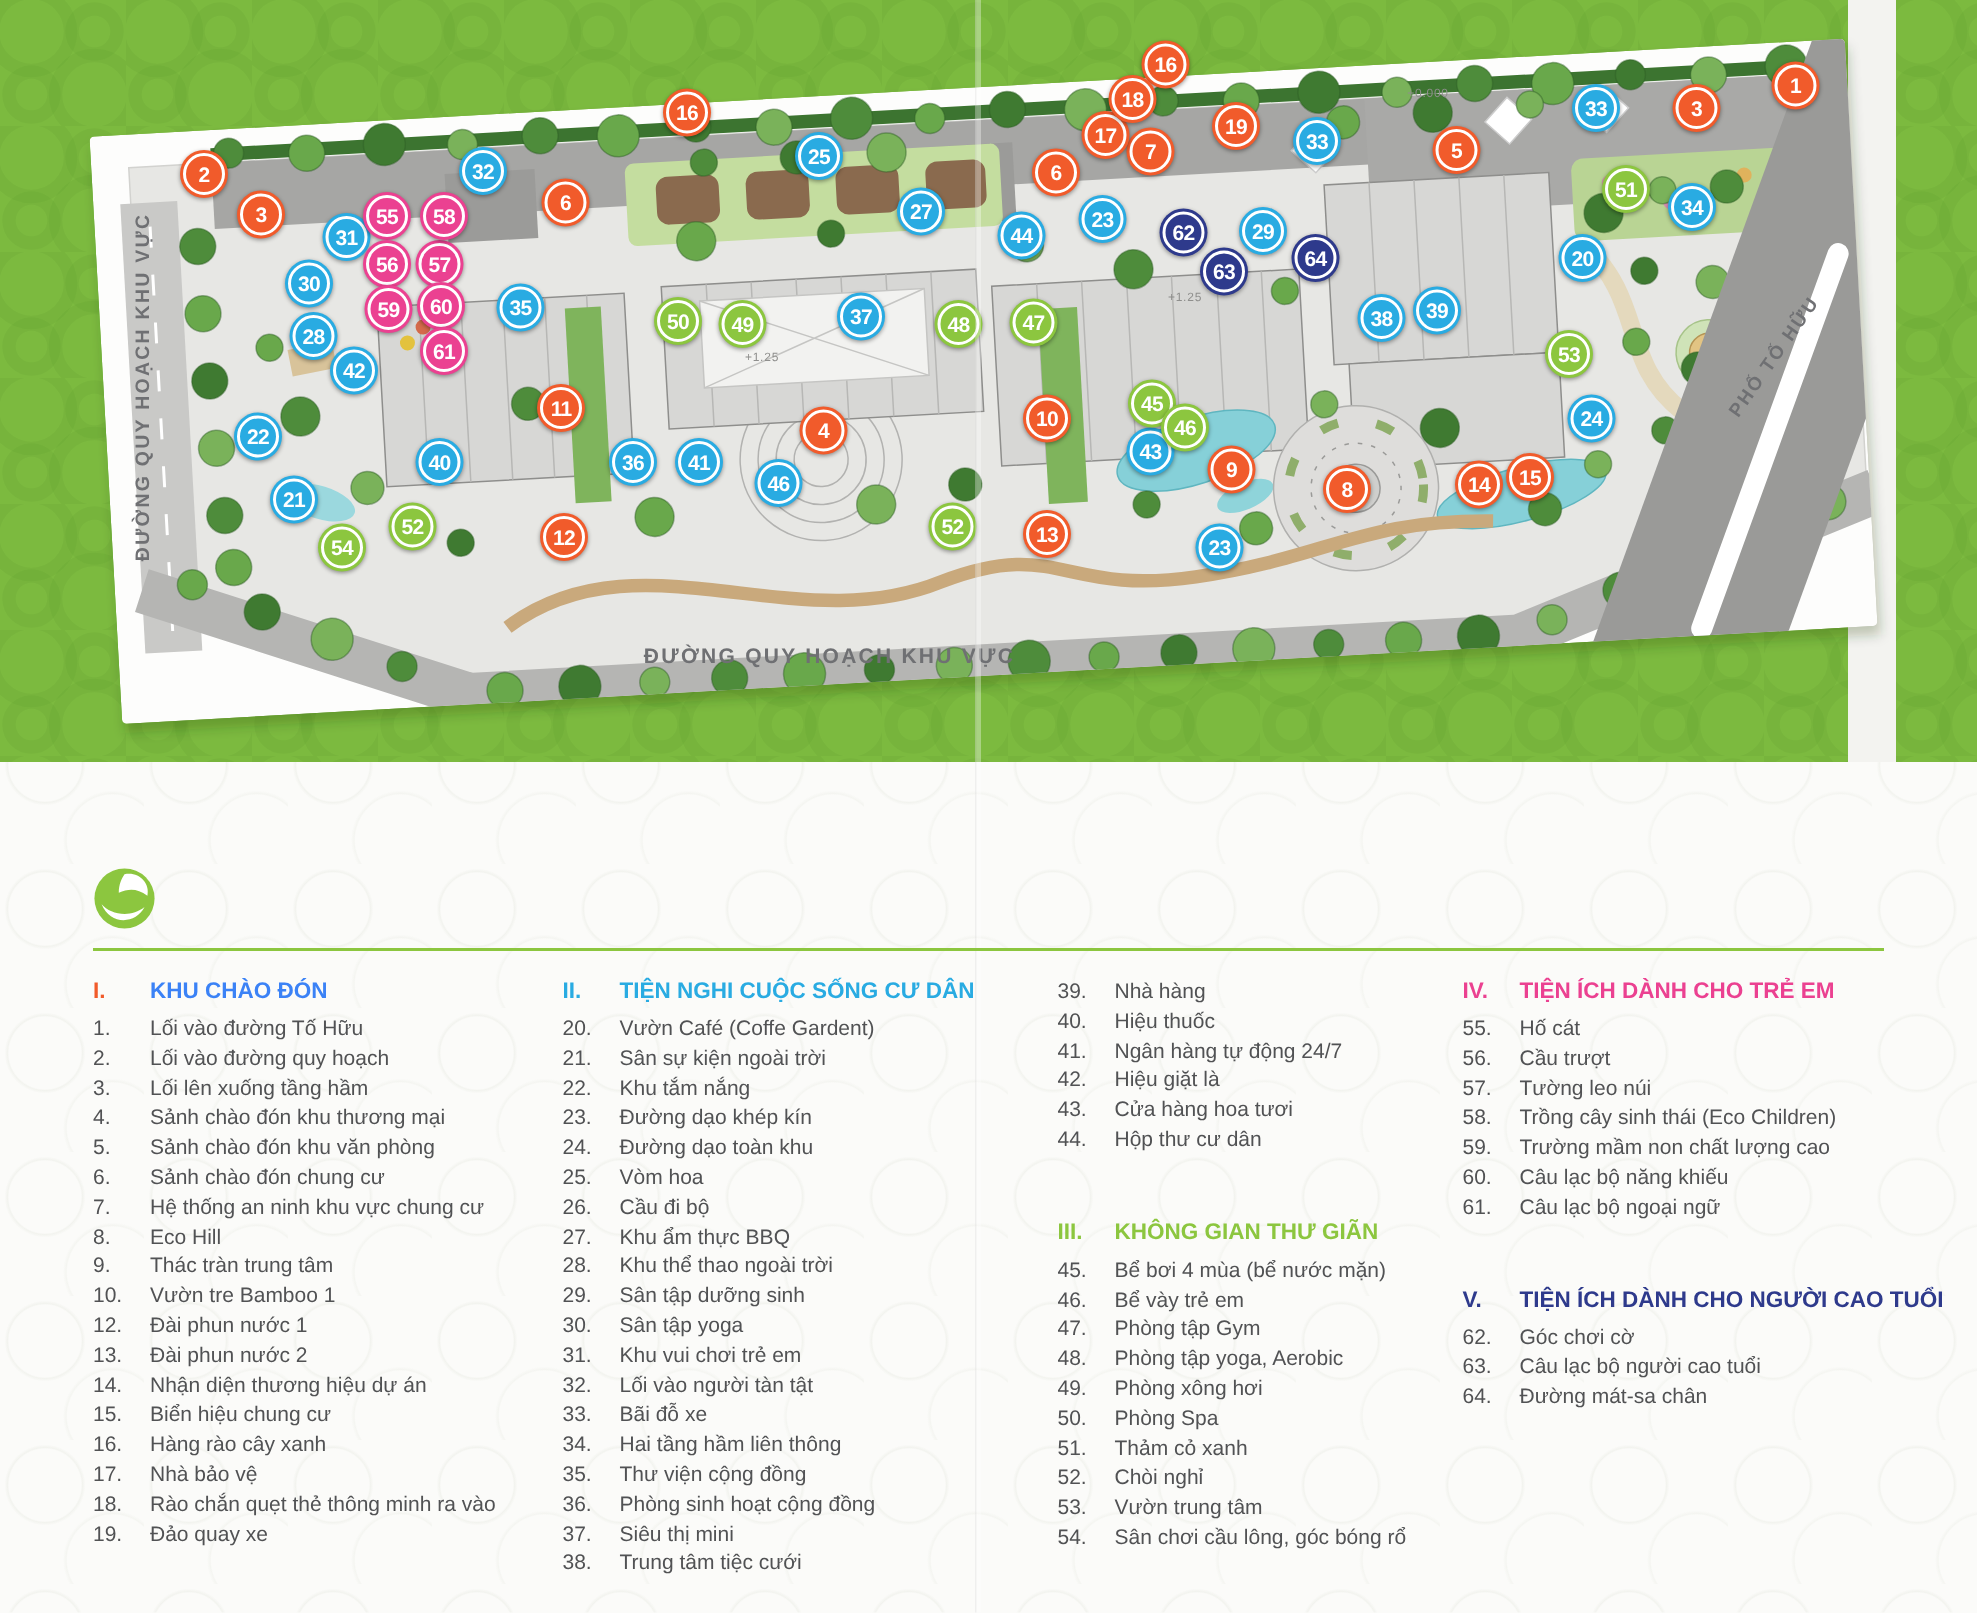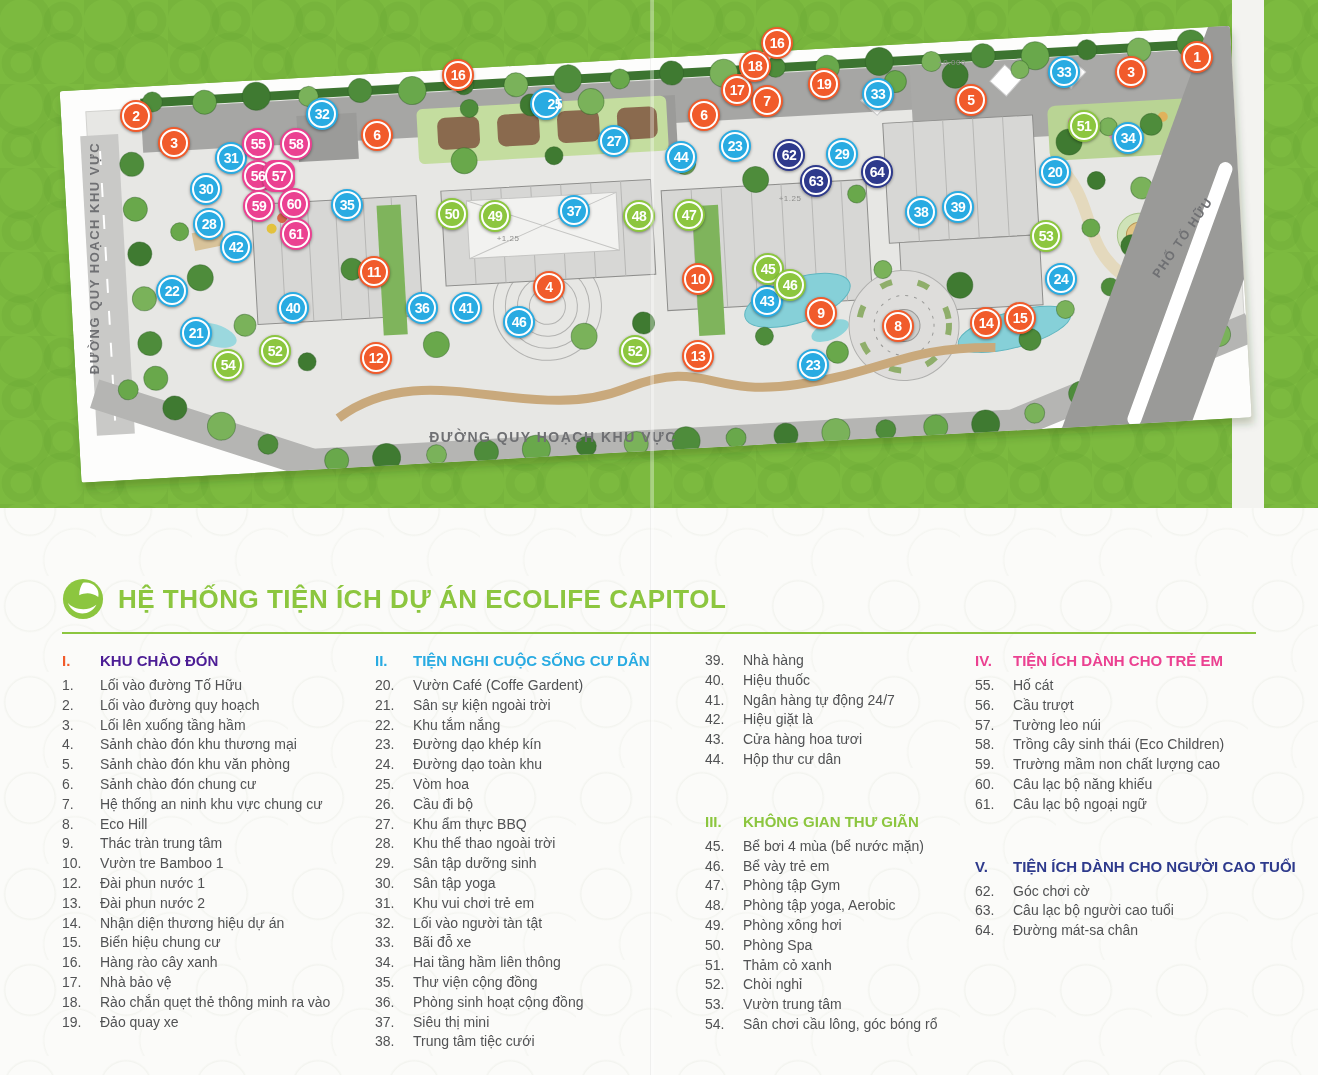--- a/index.html
+++ b/index.html
@@ -340,21 +340,21 @@
       </div>
       <div class="marker" style="left: 735px; top: 146px; background: rgb(41, 171, 226);">
         <span>23</span>
       </div>
       <div class="marker" style="left: 813px; top: 365px; background: rgb(41, 171, 226);">
         <span>23</span>
       </div>
       <div class="marker" style="left: 1061px; top: 279px; background: rgb(41, 171, 226);">
         <span>24</span>
       </div>
-      <div class="marker" style="left: 546px; top: 104px; background: rgb(41, 171, 226); justify-content: flex-end;">
+      <div class="marker" style="left: 546px; top: 104px; background: rgb(41, 171, 226);">
         <span>25</span>
       </div>
       <div class="marker" style="left: 519px; top: 322px; background: rgb(41, 171, 226);">
         <span>46</span>
       </div>
       <div class="marker" style="left: 614px; top: 141px; background: rgb(41, 171, 226);">
         <span>27</span>
       </div>
       <div class="marker" style="left: 209px; top: 224px; background: rgb(41, 171, 226);">
         <span>28</span>
@@ -442,21 +442,21 @@
       </div>
       <div class="marker" style="left: 228px; top: 365px; background: rgb(140, 198, 63);">
         <span>54</span>
       </div>
       <div class="marker" style="left: 258px; top: 144px; background: rgb(235, 65, 145);">
         <span>55</span>
       </div>
       <div class="marker" style="left: 258px; top: 176px; background: rgb(235, 65, 145); text-align: right;">
         <span>56</span>
       </div>
-      <div class="marker" style="left: 279px; top: 176px; background: rgb(235, 65, 145); border-radius: 11px;">
+      <div class="marker" style="left: 293px; top: 176px; background: rgb(235, 65, 145);">
         <span>57</span>
       </div>
       <div class="marker" style="left: 296px; top: 144px; background: rgb(235, 65, 145);">
         <span>58</span>
       </div>
       <div class="marker" style="left: 259px; top: 206px; background: rgb(235, 65, 145);">
         <span>59</span>
       </div>
       <div class="marker" style="left: 294px; top: 204px; background: rgb(235, 65, 145); align-items: center;">
         <span>60</span>
@@ -481,27 +481,26 @@
 
 <div class="crease"></div>
 
 <div class="legend">
   <div class="legend-title-row">
     <svg class="logo" viewBox="0 0 44 44">
       <circle cx="22" cy="22" r="21" fill="#8CC63F"></circle>
       <path d="M22 5 C32 3 40 11 38 20 C31 15 25 15 18 18 C18 12 20 8 22 5 Z" fill="#ffffff"></path>
       <path d="M6 26 C12 33 26 36 36 28 C30 40 12 41 6 26 Z" fill="#ffffff"></path>
     </svg>
-    <div class="legend-title" style="color:#8CC63F">HỆ THỐNG TIỆN ÍCH DỰ ÁN ECOLIFE CAPITOL</div>
   </div>
   <div class="title-divider"></div>
   <div class="legend-columns" id="legend-columns">
       <div class="legend-column">
         <div class="legend-block">
-          <div class="legend-header"><span class="rn" style="color: rgb(241, 91, 43);">I.</span><span class="tt" style="color: #4c1d95;">KHU CHÀO ĐÓN</span></div>
+          <div class="legend-header"><span class="rn" style="color: rgb(241, 91, 43);">I.</span><span class="tt" style="color: #3b82f6;">KHU CHÀO ĐÓN</span></div>
           <div class="legend-item">
             <span class="num">1.</span>
             <span class="txt">Lối vào đường Tố Hữu</span>
           </div>
           <div class="legend-item">
             <span class="num">2.</span>
             <span class="txt">Lối vào đường quy hoạch</span>
           </div>
           <div class="legend-item">
             <span class="num">3.</span>

